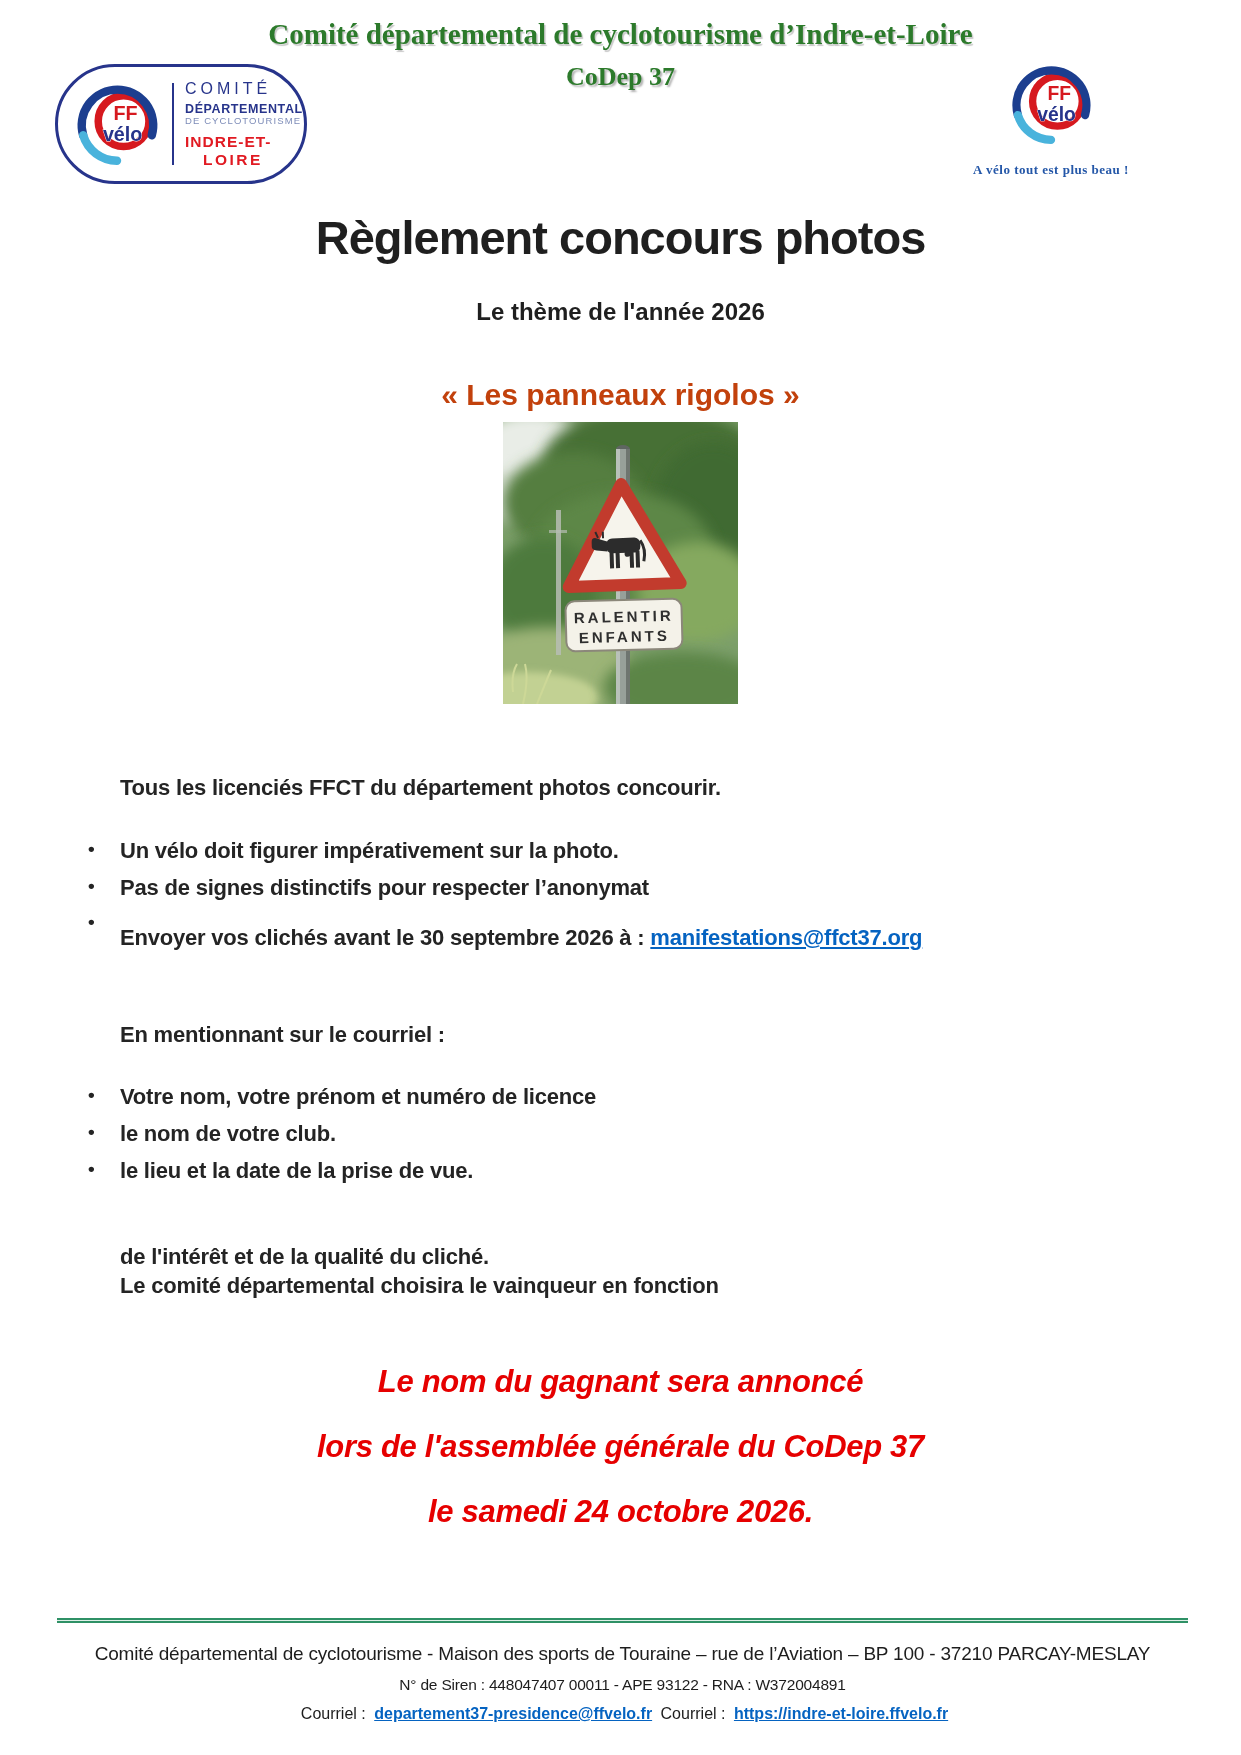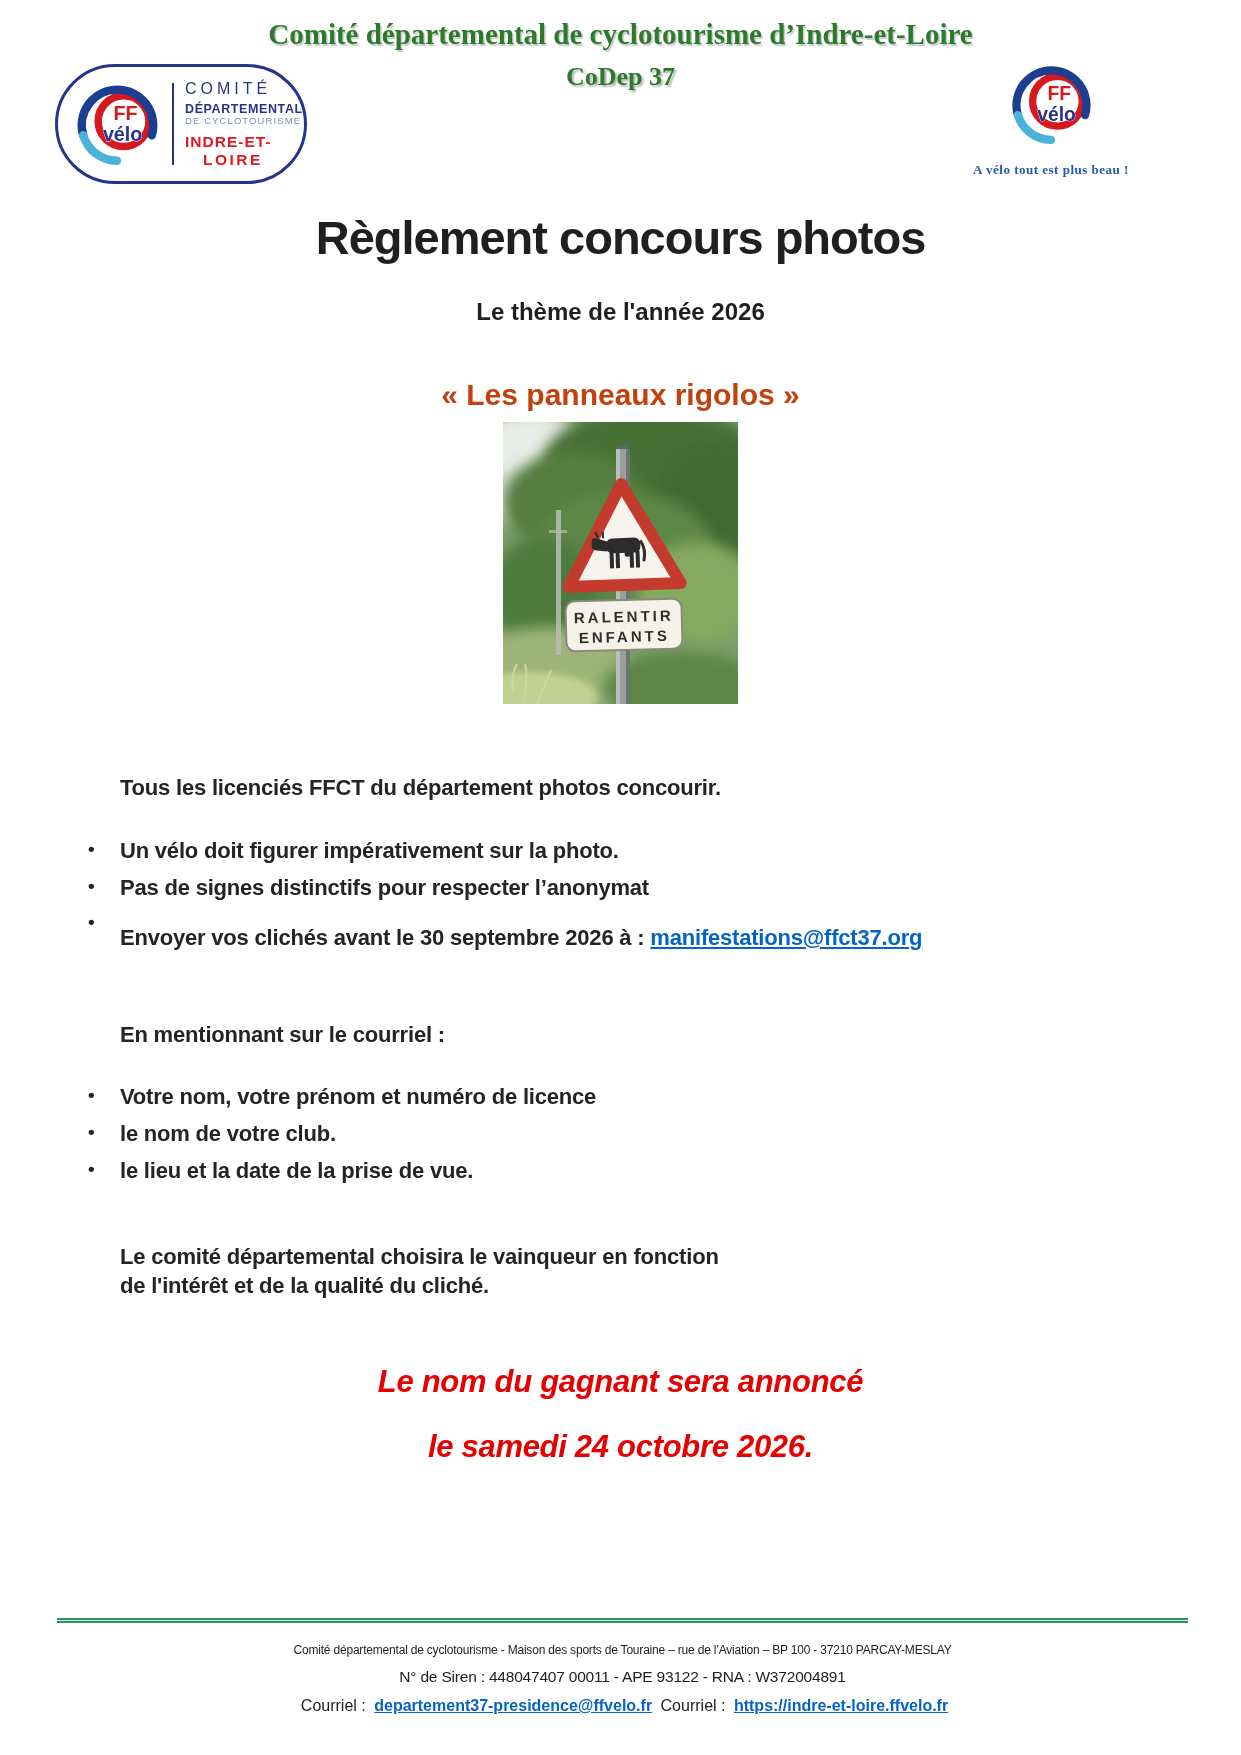--- a/index.html
+++ b/index.html
@@ -59,21 +59,21 @@
 
   
   .announce{margin-top:64px;text-align:center;color:#e60000;
             font-size:31px;font-weight:700;font-style:italic;letter-spacing:-0.3px;}
   .announce p{margin:0 0 29px;}
 
   
   .footer{position:absolute;left:57px;right:53px;top:1618px;text-align:center;}
   .footer-rule{height:5px;border-top:2px solid #2f9166;border-bottom:2px solid #2f9166;
                background:#dff0e8;box-sizing:border-box;}
-  .f1{margin-top:20px;font-size:12px;color:#1d1d1d;letter-spacing:-0.2px;}
+  .f1{margin-top:20px;font-size:19px;color:#1d1d1d;letter-spacing:-0.2px;}
   .f2{margin-top:11px;font-size:15.5px;color:#1d1d1d;letter-spacing:-0.2px;}
   .f3{margin-top:11px;font-size:16px;color:#1d1d1d;}
   .f3 a.link{font-weight:700;}
   .f3 .lbl{margin:0 4px;}
 </style>
 </head>
 <body>
 
 <div class="page">
 
@@ -202,27 +202,28 @@
         <span class="bullet">•</span>
         <span>le nom de votre club.</span>
       </li>
       <li>
         <span class="bullet">•</span>
         <span>le lieu et la date de la prise de vue.</span>
       </li>
     </ul>
 
     <p class="committee">
+      <span>de l'intérêt et de la qualité du cliché.</span>
       <span>Le comité départemental choisira le vainqueur en fonction</span>
-      <span>de l'intérêt et de la qualité du cliché.</span>
     </p>
   </div>
 
   <div class="announce">
     <p>Le nom du gagnant sera annoncé</p>
+    <p>lors de l'assemblée générale du CoDep 37</p>
     <p>le samedi 24 octobre 2026.</p>
   </div>
 
   <div class="footer">
     <div class="footer-rule"></div>
     <div class="f1">Comité départemental de cyclotourisme - Maison des sports de Touraine – rue de l’Aviation – BP 100 - 37210 PARCAY-MESLAY</div>
     <div class="f2">N° de Siren : 448047407 00011 -  APE 93122 -  RNA : W372004891</div>
     <div class="f3">
       <span class="lbl">Courriel :</span>
       <a class="link">departement37-presidence@ffvelo.fr</a>

